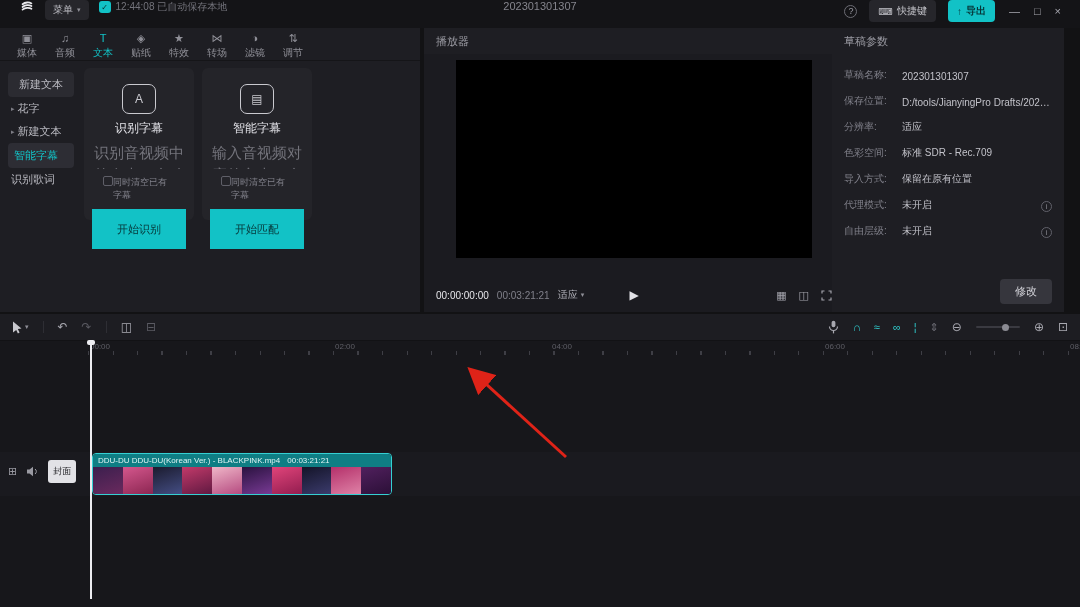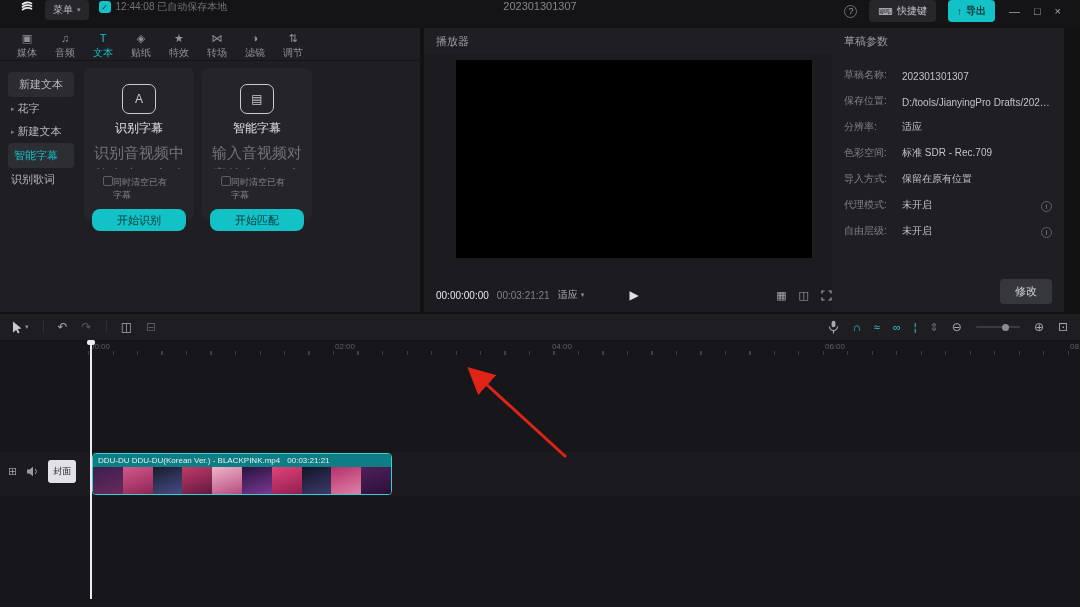--- a/index.html
+++ b/index.html
@@ -43,21 +43,21 @@
   .scaret{font-size:7px;color:#7c7c84}
   .card{position:absolute;top:40px;width:110px;height:152px;background:#242429;border-radius:6px;
         padding:8px;text-align:center}
   .card1{left:84px}.card2{left:202px}
   .card-icon{width:34px;height:30px;margin:8px auto 6px;border:1.4px solid #c9c9cf;border-radius:7px;
              color:#c9c9cf;font-size:12px;display:flex;align-items:center;justify-content:center}
   .card-title{color:#e3e3e8;font-size:12px;margin-bottom:5px}
   .card-desc{color:#73737b;font-size:15px;line-height:1.45;height:27px;overflow:hidden}
   .card-check{display:flex;color:#80808a;font-size:9px;margin:7px 11px;text-align:left}
   .cb{width:10px;height:10px;border:1px solid #5f5f68;border-radius:2px;flex:none}
-  .card-btn{width:100%;height:22px;background:var(--accent);border:none;border-radius:8px;
+  .card-btn{width:100%;height:40px;background:var(--accent);border:none;border-radius:0;
             color:#063638;font-size:11px;font-family:inherit}
 
   
   .player{position:absolute;left:424px;top:28px;width:420px;height:284px;background:#1b1b20}
   .phead{height:26px;display:flex;align-items:center;padding:0 12px;color:#9b9ba3;font-size:11px;background:#1e1e23}
   .video{position:absolute;left:32px;top:32px;width:356px;height:198px;background:#000}
   .pctrl{position:absolute;left:12px;right:12px;bottom:8px;height:18px;display:flex;align-items:center;gap:8px;font-size:10px}
   .t-cur{color:#e6e6ea}
   .t-tot{color:#80808a}
   .scale{display:flex;align-items:center;gap:3px;color:#b4b4bc}

